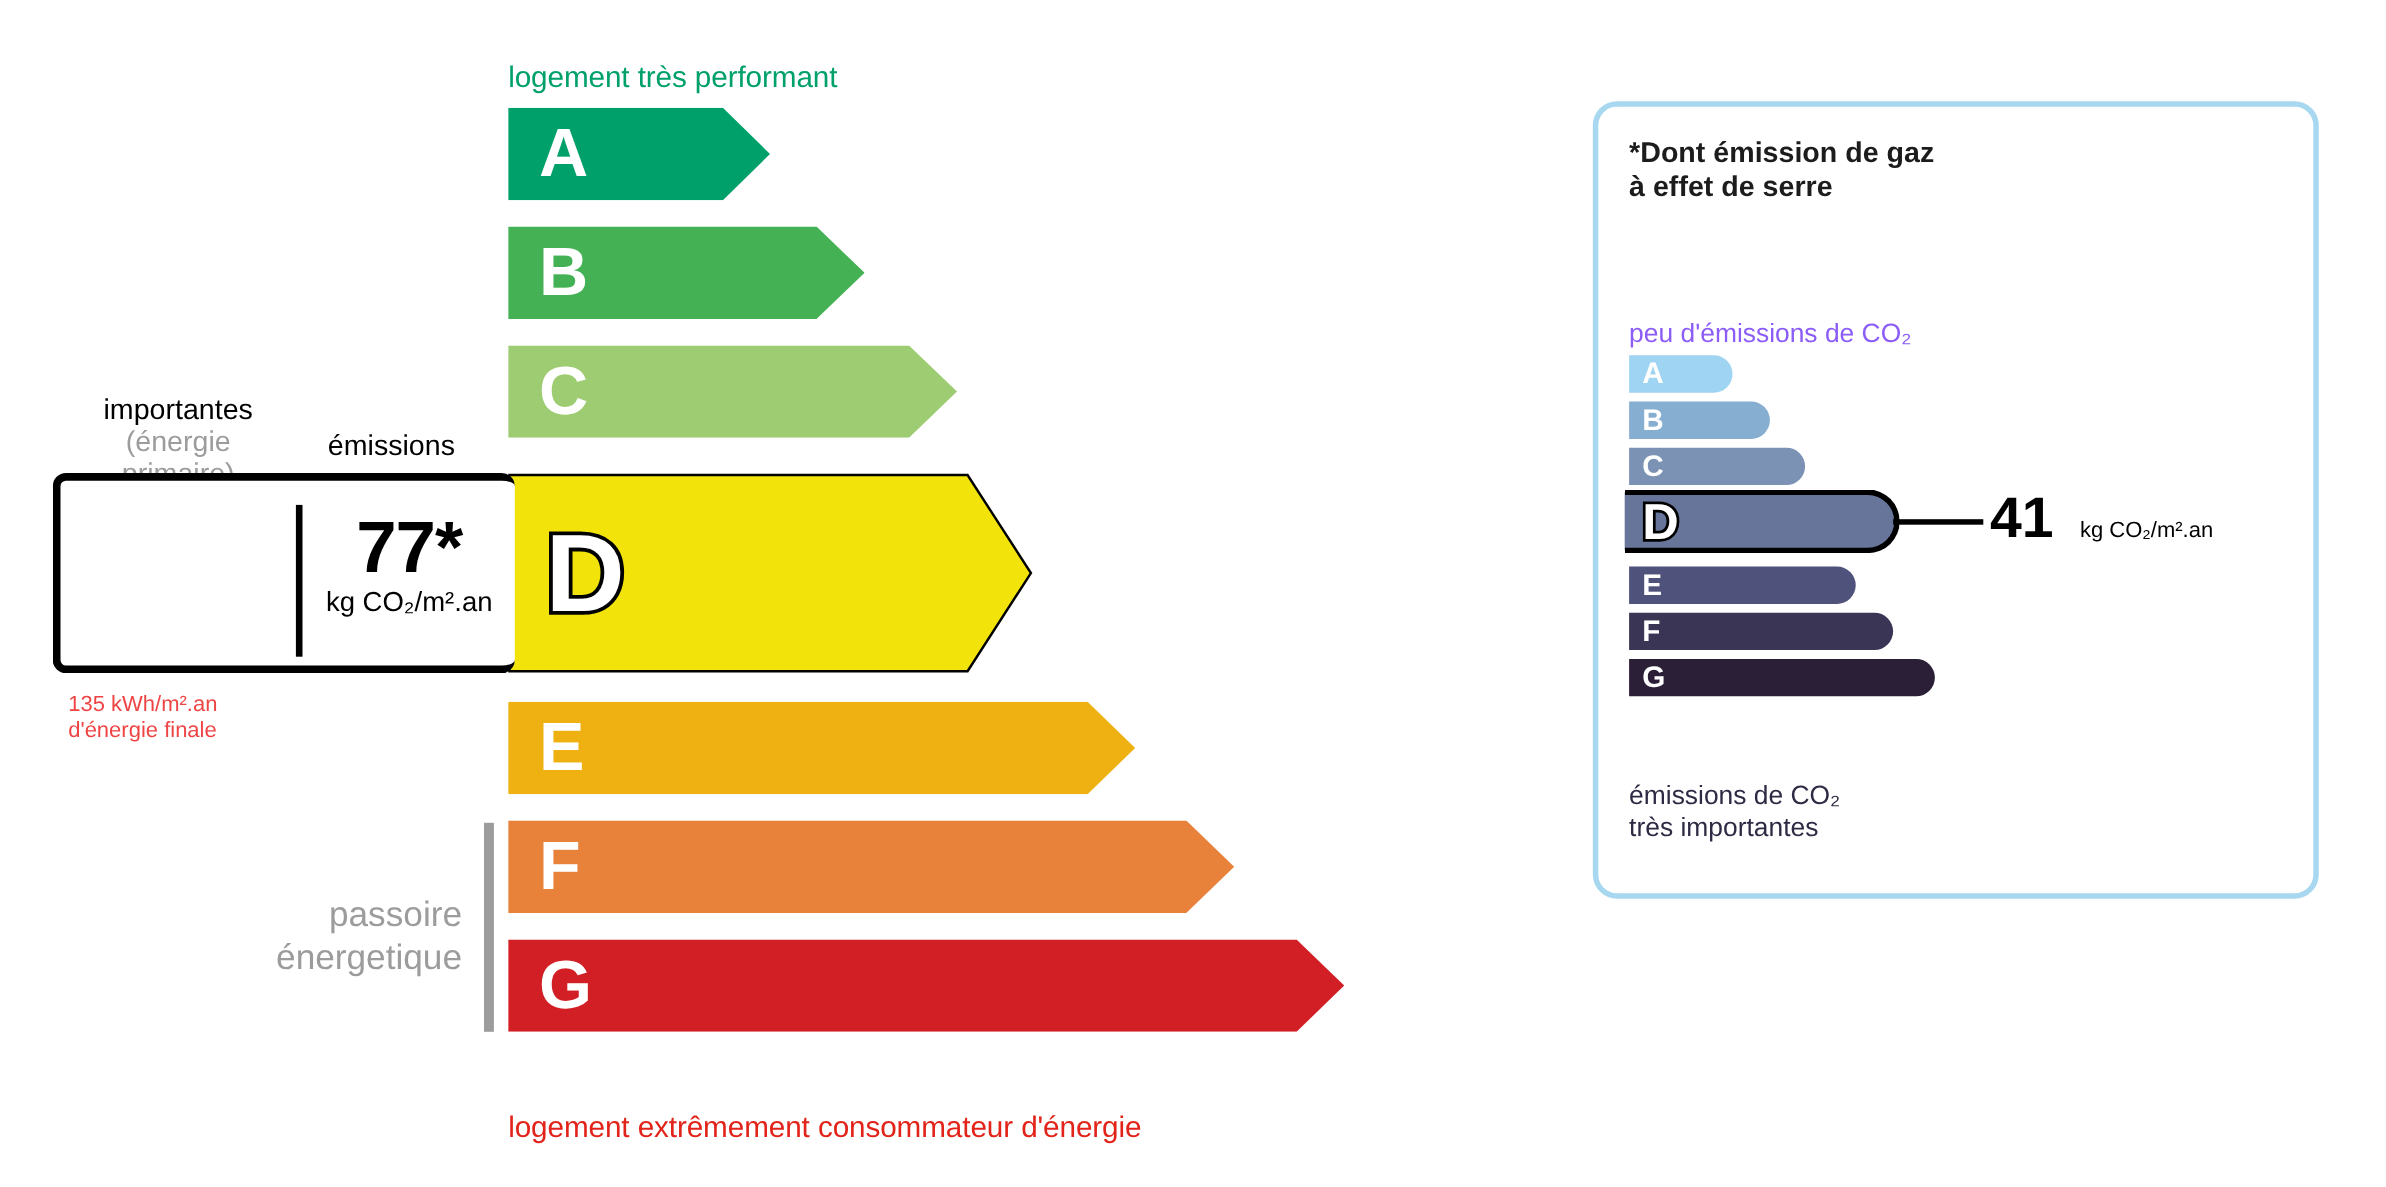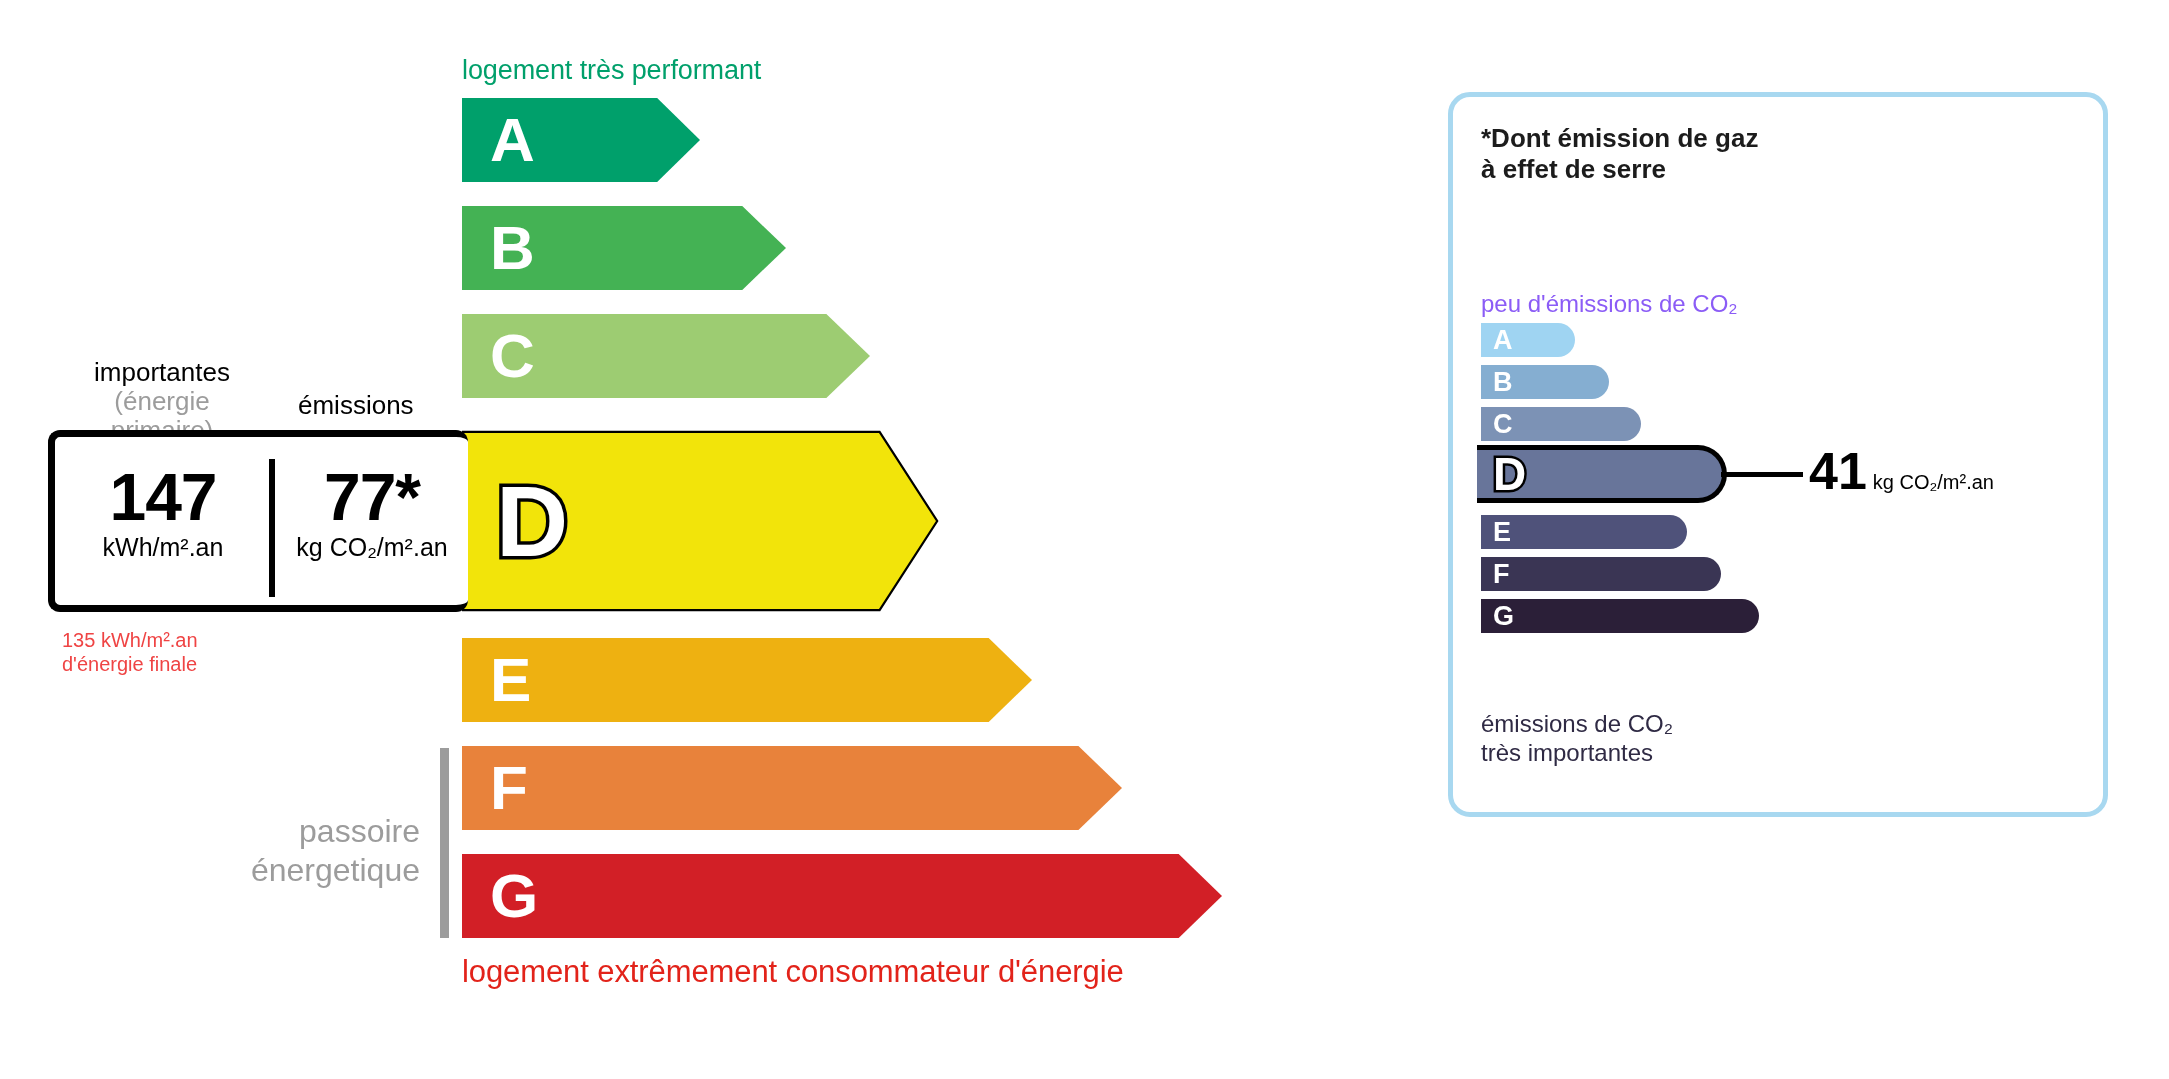--- a/index.html
+++ b/index.html
@@ -26,22 +26,22 @@
   .top-caption {
     position: absolute;
     left: 462px; top: 55px;
     font-size: 27px;
     color: #00a06b;
     white-space: nowrap;
     letter-spacing: -0.1px;
   }
   .bottom-caption {
     position: absolute;
-    left: 462px; top: 954px;
-    font-size: 31px;
+    left: 462px; top: 1010px;
+    font-size: 27px;
     color: #e2231a;
     white-space: nowrap;
     letter-spacing: -0.1px;
   }
 
   
   .energy-row {
     position: absolute;
     left: 462px;
     height: 84px;
@@ -243,21 +243,21 @@
     position: absolute;
     left: 268px; top: 375px;
     width: 82px; height: 5px;
     background: #000000;
   }
   #co2-callout-value {
     position: absolute;
     left: 356px; top: 348px;
     display: flex;
     align-items: baseline;
-    gap: 6px;
+    gap: 24px;
   }
   #co2-callout-value .num {
     font-size: 52px;
     font-weight: bold;
     color: #000000;
     line-height: 1;
   }
   #co2-callout-value .unit {
     font-size: 20px;
     color: #000000;
@@ -336,24 +336,20 @@
   <div class="bottom-caption">logement extrêmement consommateur d'énergie</div>
 
   <div class="label-conso">
     <span>importantes</span>
     <span class="sub">(énergie primaire)</span>
   </div>
   <div class="label-emis">émissions</div>
 
   <div id="value-box">
     <div class="divider"></div>
-    <div class="value-cell" id="cell-conso">
-      <div class="num">147</div>
-      <div class="unit">kWh/m².an</div>
-    </div>
     <div class="value-cell" id="cell-emis">
       <div class="num">77*</div>
       <div class="unit">kg CO₂/m².an</div>
     </div>
   </div>
 
   <div class="label-final" style="white-space: pre-line;">135 kWh/m².an
 d'énergie finale</div>
 
   <div class="passoire-bar"></div>

